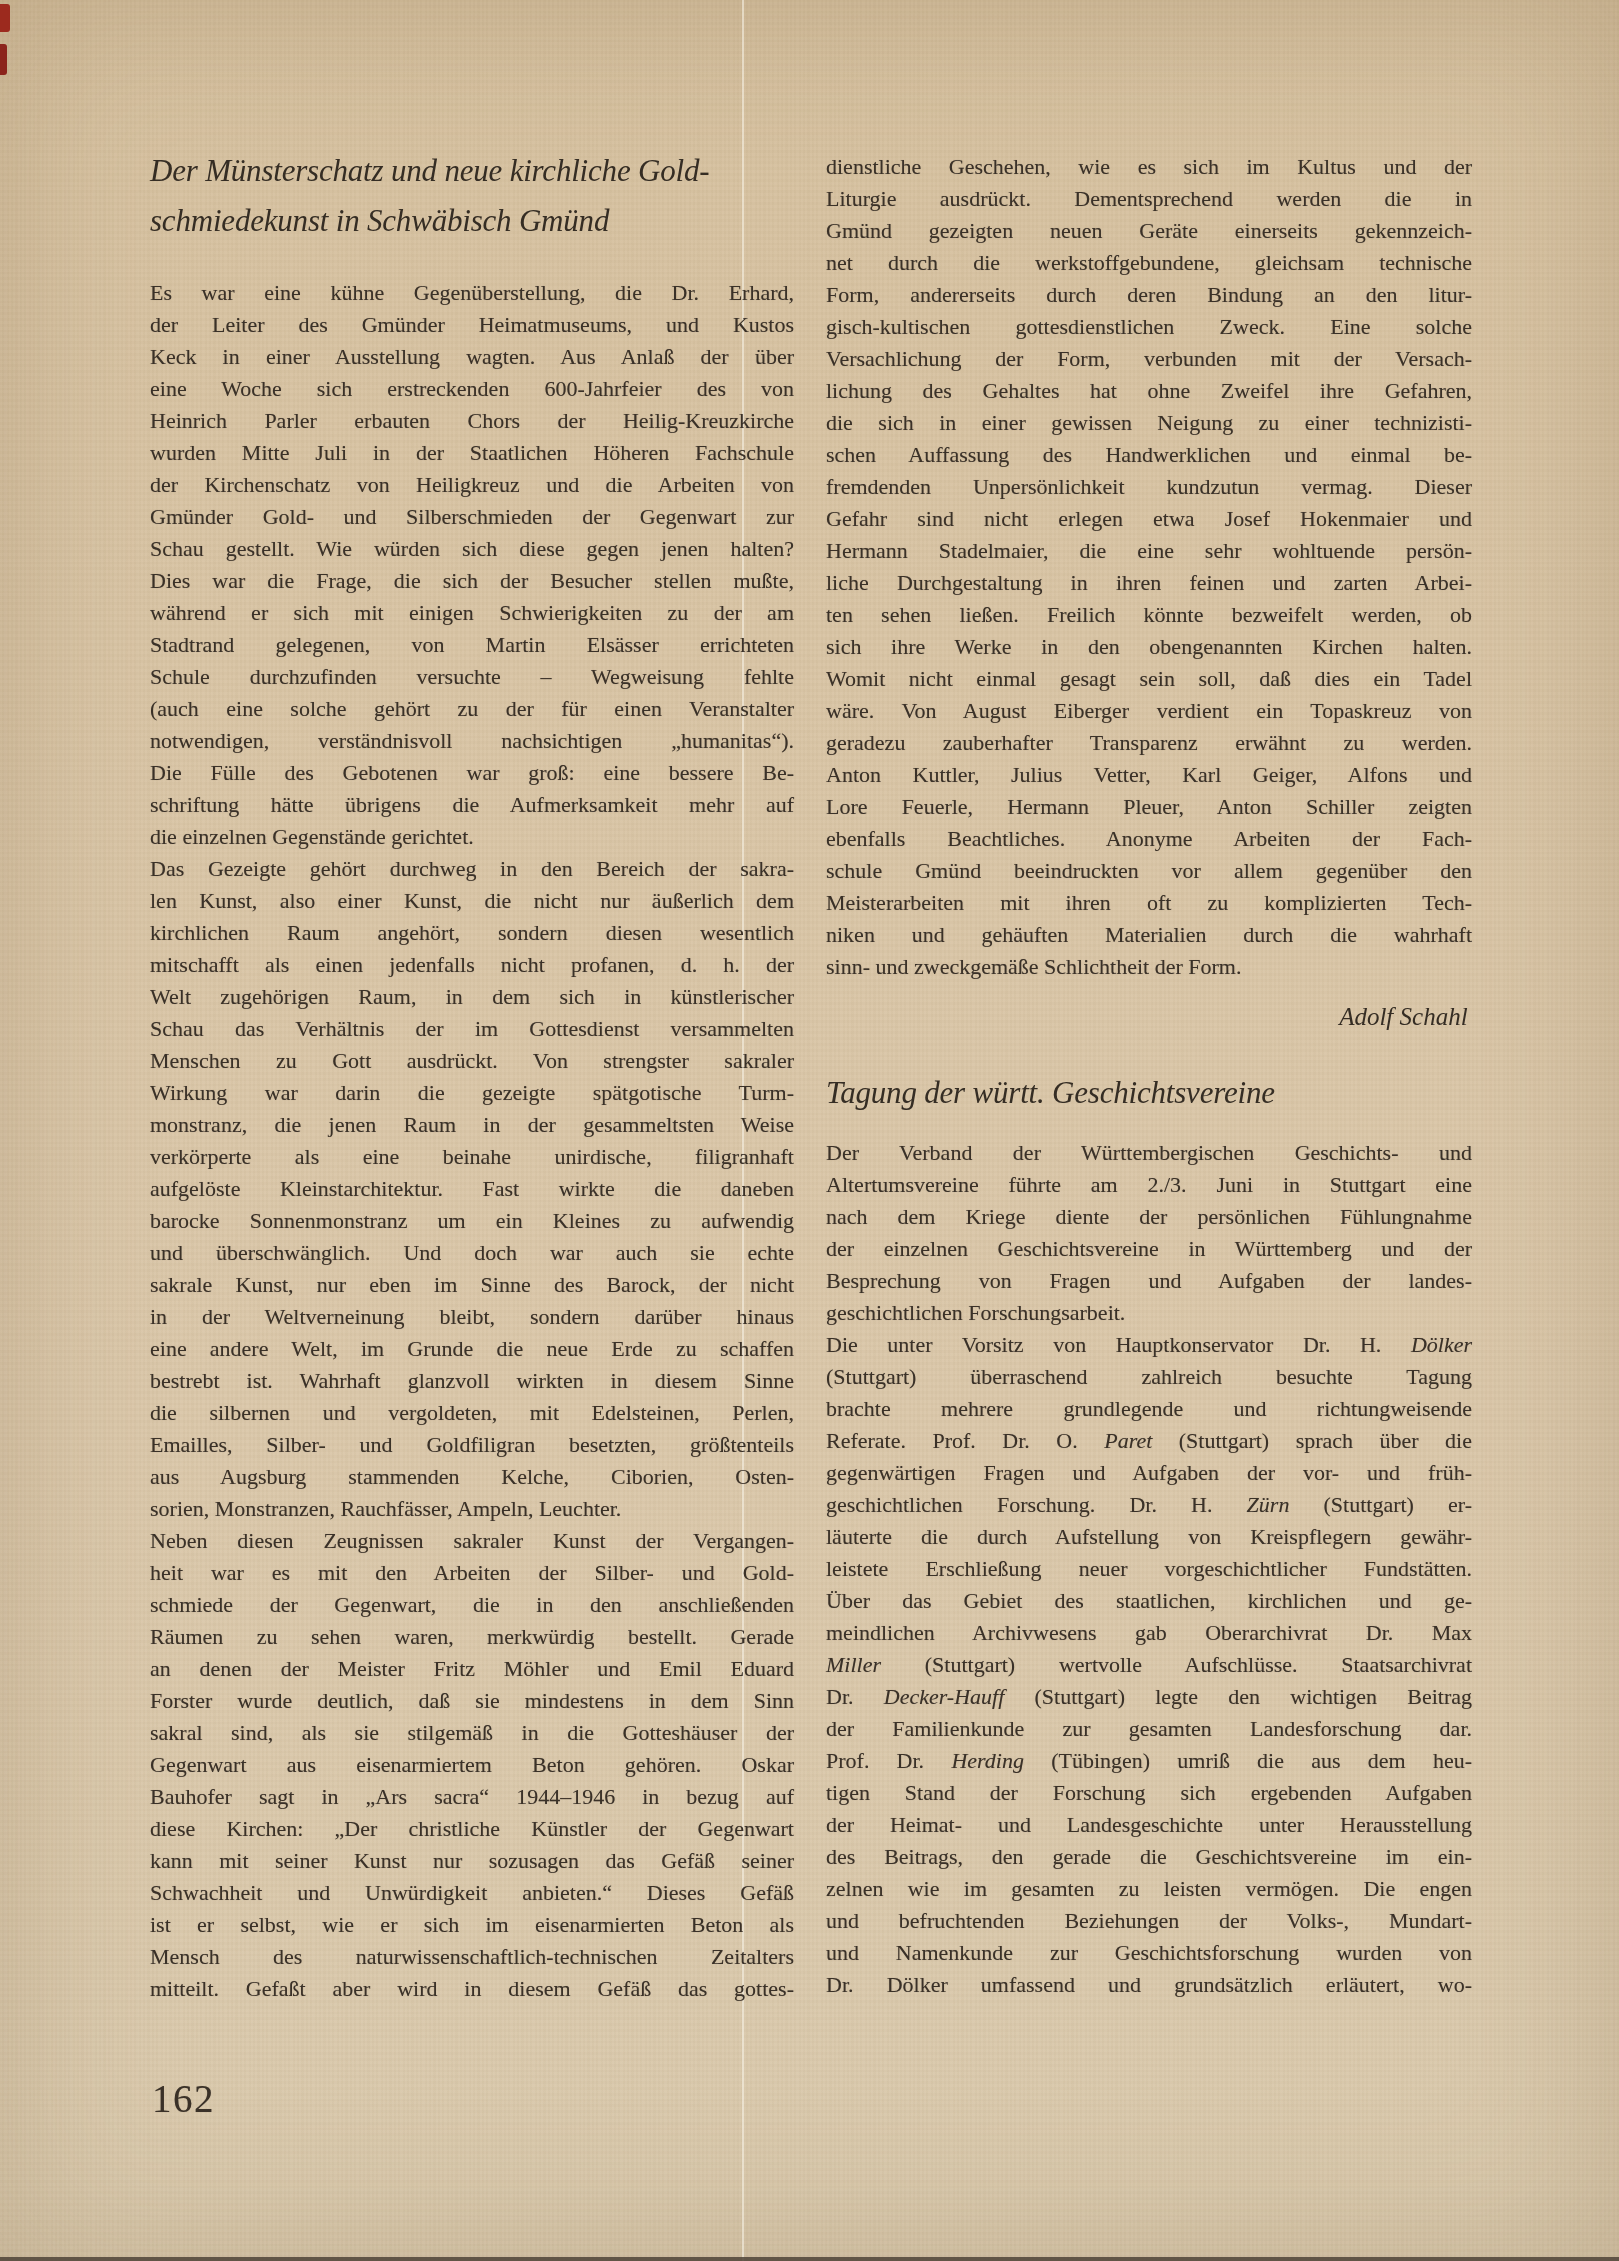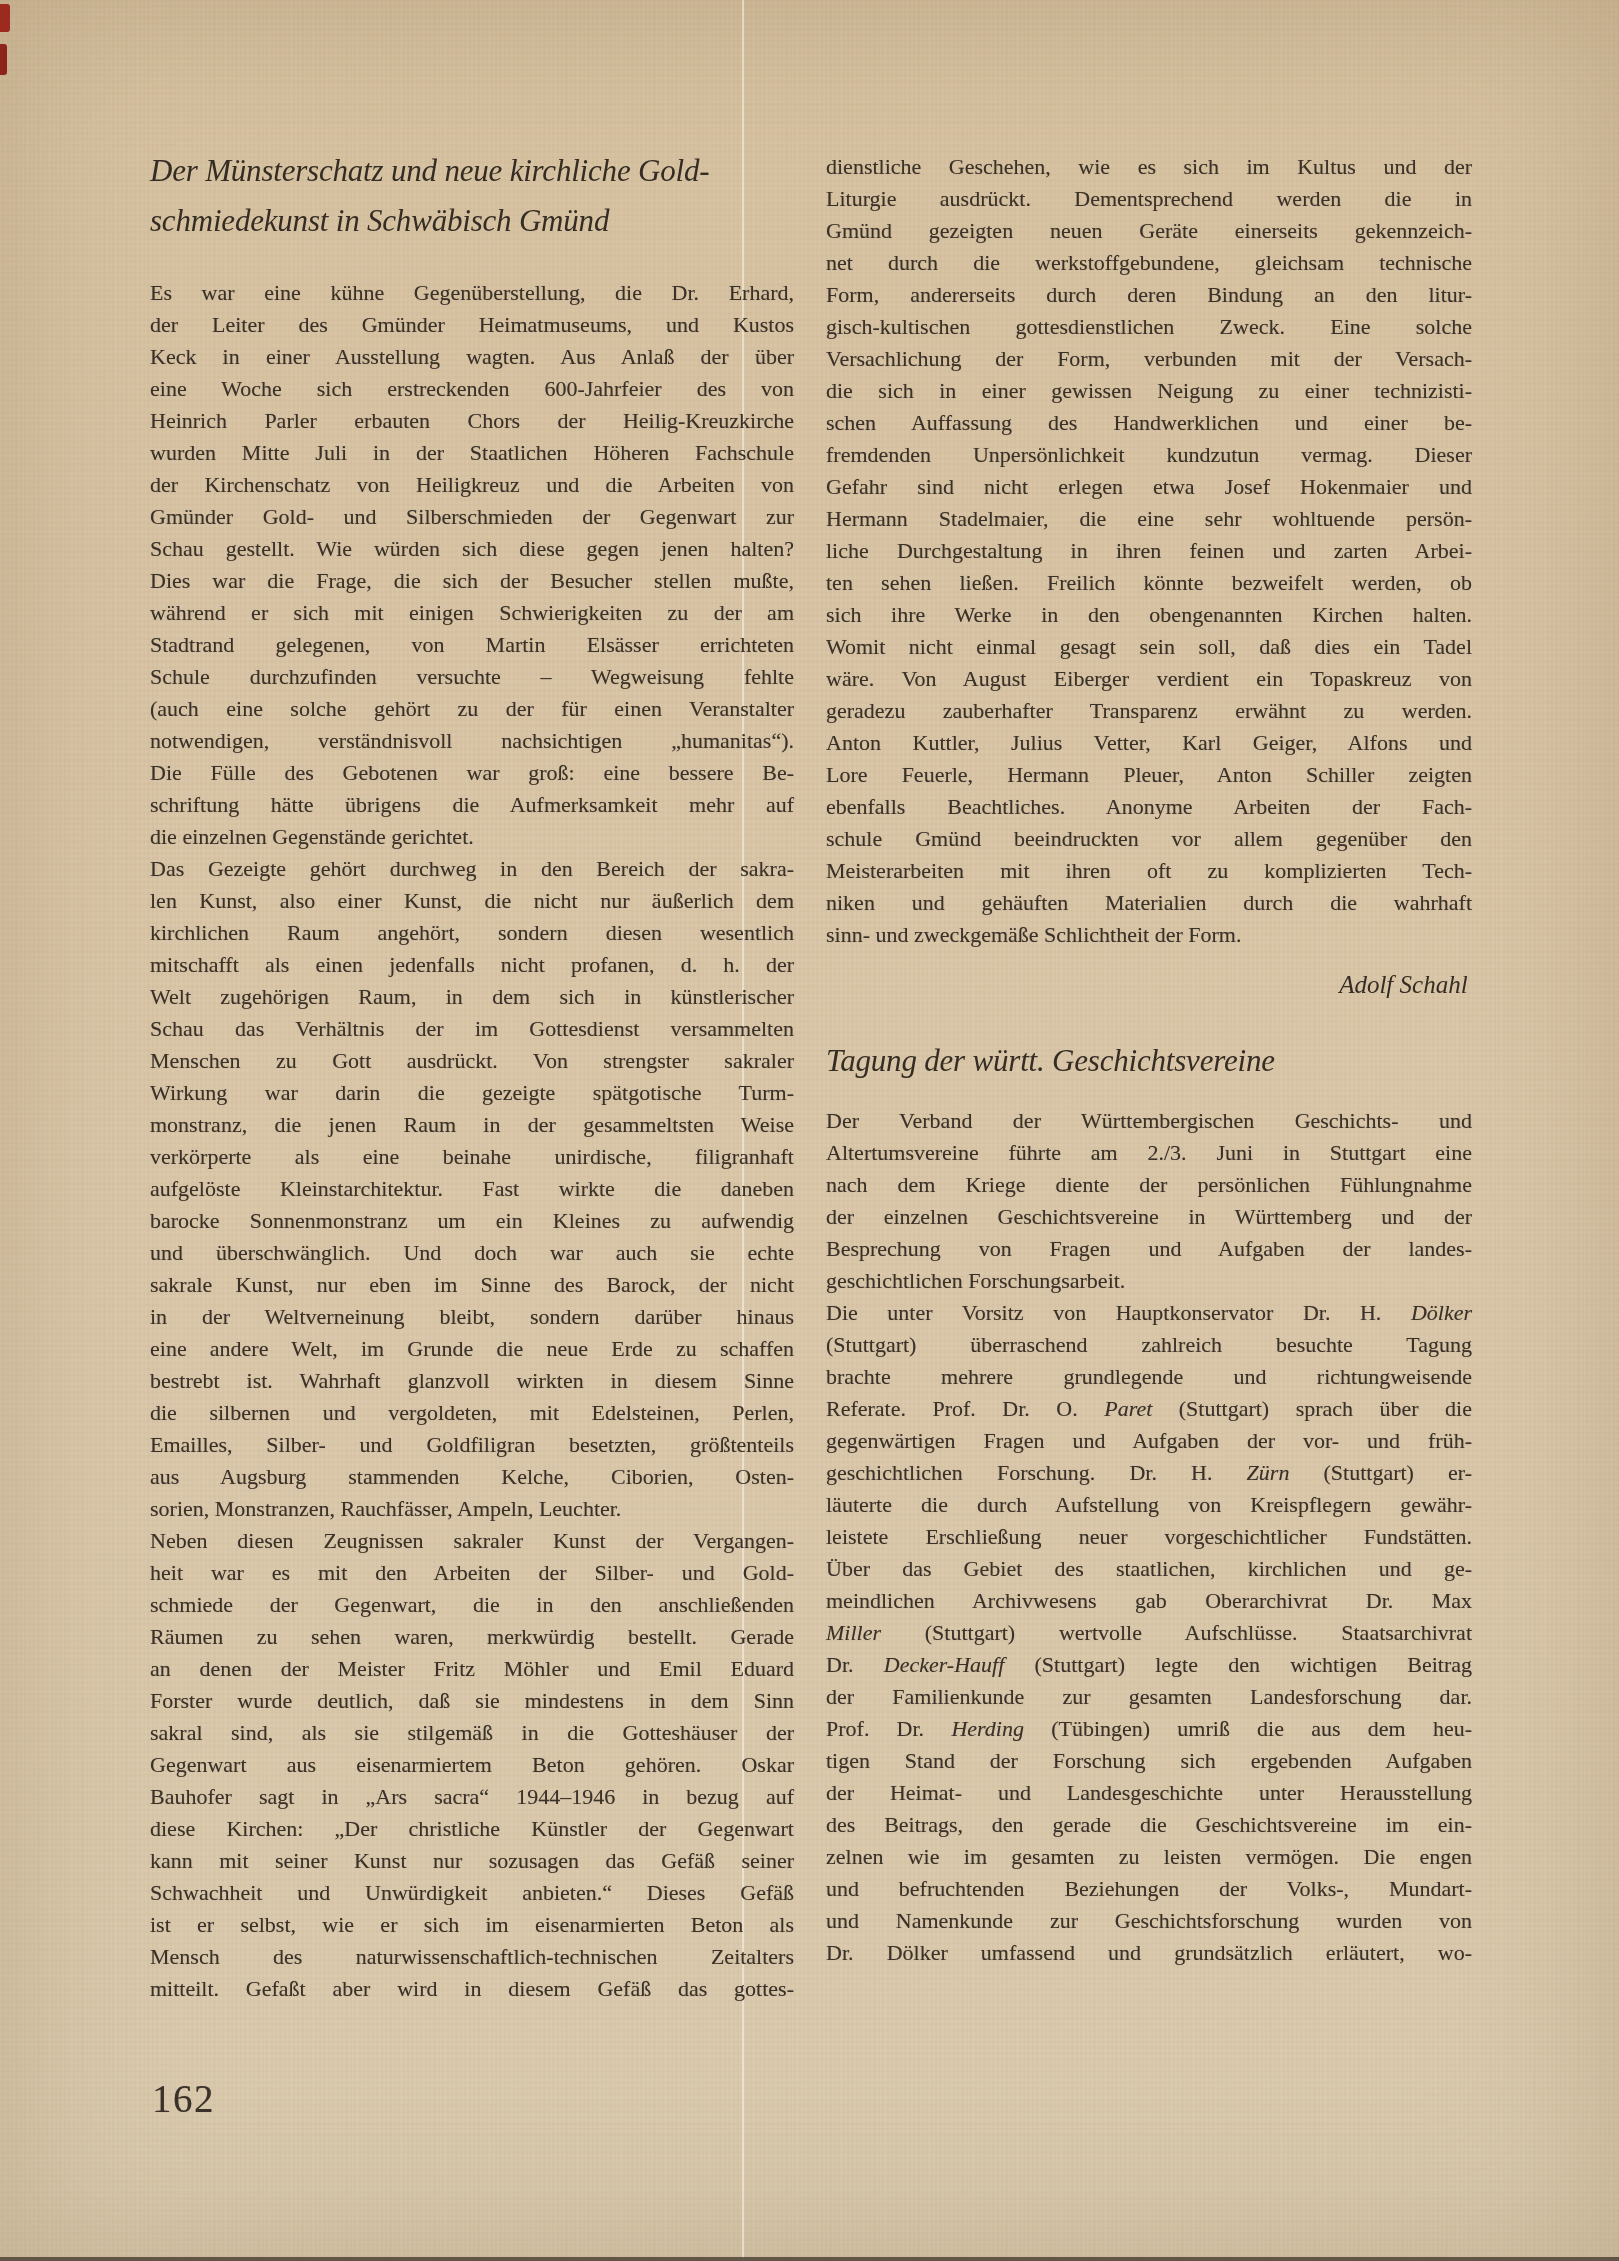--- a/index.html
+++ b/index.html
@@ -151,22 +151,23 @@
   <div class="col col-right">
     <div class="body">
         <div class="para">
           <div class="line">dienstliche Geschehen, wie es sich im Kultus und der</div>
           <div class="line">Liturgie ausdrückt. Dementsprechend werden die in</div>
           <div class="line">Gmünd gezeigten neuen Geräte einerseits gekennzeich-</div>
           <div class="line">net durch die werkstoffgebundene, gleichsam technische</div>
           <div class="line">Form, andererseits durch deren Bindung an den litur-</div>
           <div class="line">gisch-kultischen gottesdienstlichen Zweck. Eine solche</div>
           <div class="line">Versachlichung der Form, verbunden mit der Versach-</div>
+          <div class="line">lichung des Gehaltes hat ohne Zweifel ihre Gefahren,</div>
           <div class="line">die sich in einer gewissen Neigung zu einer technizisti-</div>
-          <div class="line">schen Auffassung des Handwerklichen und einer be-</div>
+          <div class="line">schen Auffassung des Handwerklichen und einmal be-</div>
           <div class="line">fremdenden Unpersönlichkeit kundzutun vermag. Dieser</div>
           <div class="line">Gefahr sind nicht erlegen etwa Josef Hokenmaier und</div>
           <div class="line">Hermann Stadelmaier, die eine sehr wohltuende persön-</div>
           <div class="line">liche Durchgestaltung in ihren feinen und zarten Arbei-</div>
           <div class="line">ten sehen ließen. Freilich könnte bezweifelt werden, ob</div>
           <div class="line">sich ihre Werke in den obengenannten Kirchen halten.</div>
           <div class="line">Womit nicht einmal gesagt sein soll, daß dies ein Tadel</div>
           <div class="line">wäre. Von August Eiberger verdient ein Topaskreuz von</div>
           <div class="line">geradezu zauberhafter Transparenz erwähnt zu werden.</div>
           <div class="line">Anton Kuttler, Julius Vetter, Karl Geiger, Alfons und</div>

